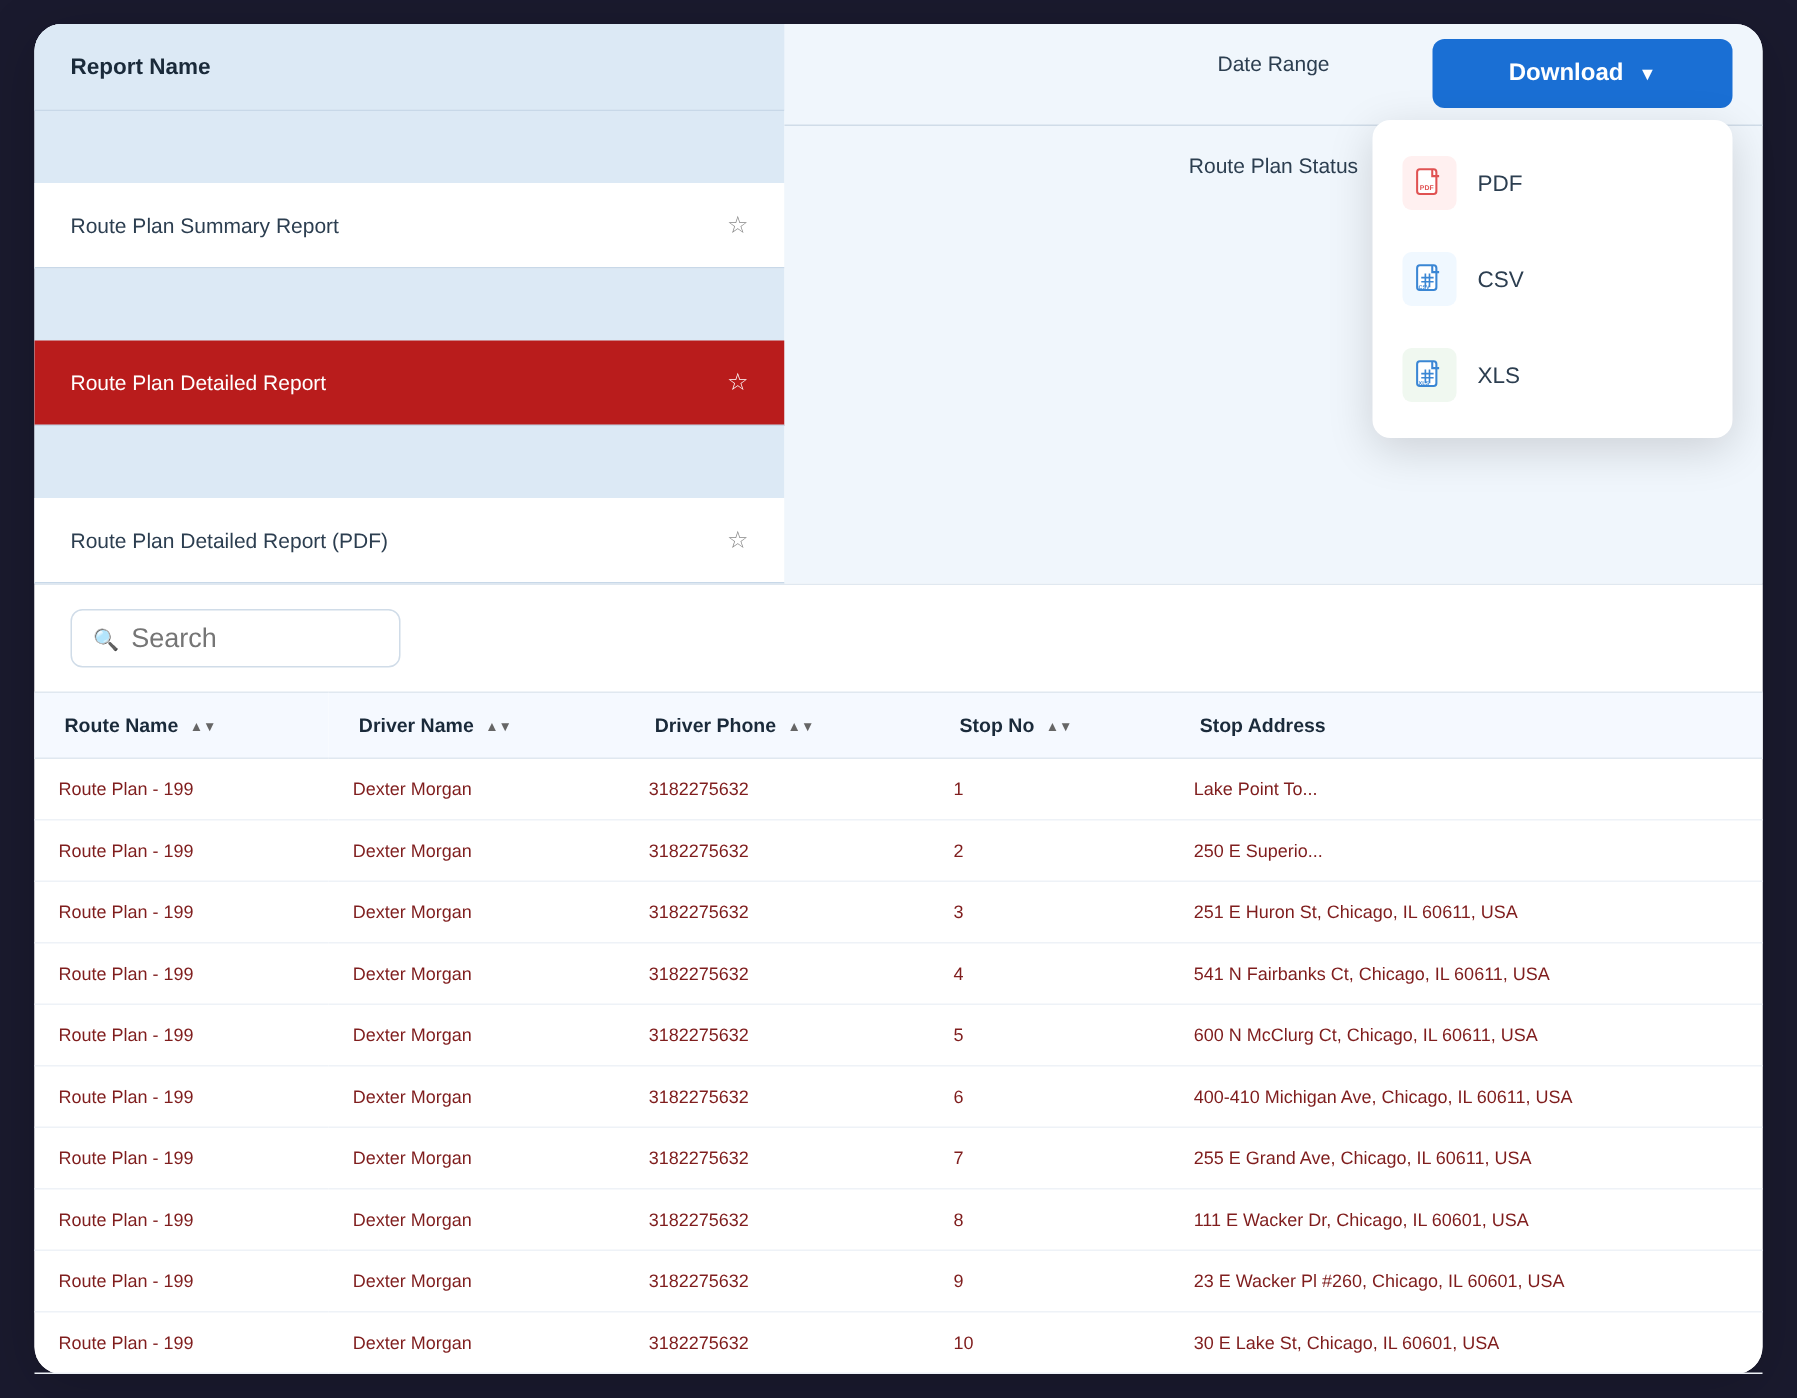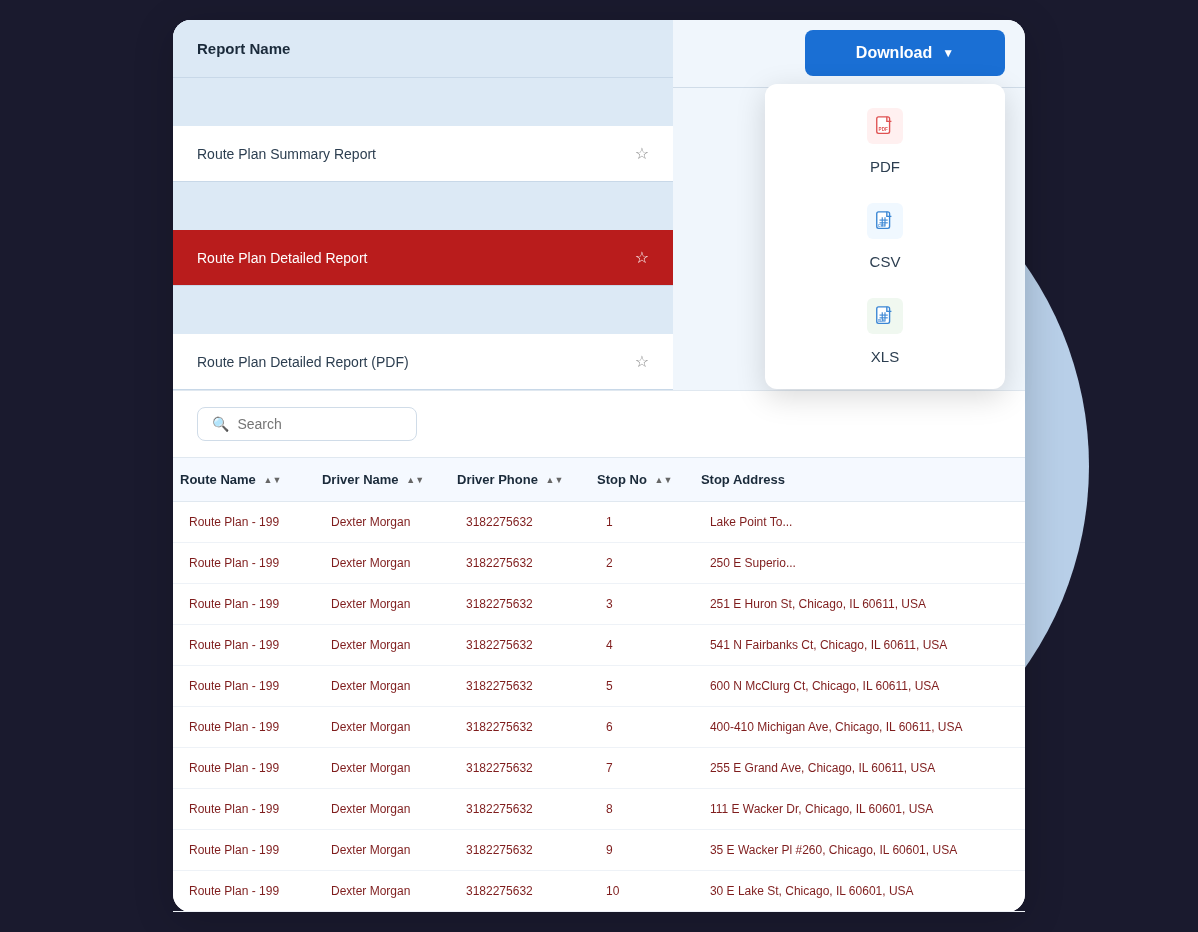--- a/index.html
+++ b/index.html
@@ -25,21 +25,21 @@
       transform: translate(-30%, -50%);
       z-index: 0;
     }
 
     .main-card {
       position: relative;
       z-index: 1;
       background: #fff;
       border-radius: 18px;
       box-shadow: 0 8px 40px rgba(0,0,0,0.18);
-      width: 852px;
+      width: 1152px;
       min-height: 820px;
       overflow: visible;
       display: flex;
       flex-direction: column;
     }
 
     
     .top-area {
       display: flex;
       border-bottom: 1px solid #e0e8f0;
@@ -158,21 +158,20 @@
     }
 
     .dropdown-item {
       display: flex;
       align-items: center;
       gap: 14px;
       padding: 14px 20px;
       font-size: 15px;
       color: #2c3e50;
       cursor: pointer;
-      flex-direction: column;
     }
 
     .file-icon {
       width: 36px;
       height: 36px;
       border-radius: 6px;
       display: flex;
       align-items: center;
       justify-content: center;
       flex-shrink: 0;
@@ -199,21 +198,21 @@
       border: 1.5px solid #d0dce8;
       border-radius: 8px;
       padding: 8px 14px;
       width: 220px;
       background: #fff;
       gap: 8px;
     }
     .search-input-wrapper input {
       border: none;
       outline: none;
-      font-size: 14px;
+      font-size: 18px;
       color: #0c4a6e;
       width: 100%;
       background: transparent;
     }
     .search-icon-char {
       color: #888;
       font-size: 14px;
     }
 
     
@@ -223,21 +222,21 @@
       font-size: 13.5px;
     }
 
     .data-table thead tr {
       background: #f5f9ff;
       border-top: 1px solid #e0e8f0;
       border-bottom: 1px solid #e0e8f0;
     }
 
     .data-table thead th {
-      padding: 14px 7px;
+      padding: 14px 20px;
       text-align: left;
       font-weight: 700;
       color: #1a2a3a;
       font-size: 13px;
       white-space: nowrap;
     }
 
     .sort-arrows {
       display: inline-flex;
       flex-direction: column;
@@ -433,21 +432,21 @@
       <td>Dexter Morgan</td>
       <td>3182275632</td>
       <td>8</td>
       <td>111 E Wacker Dr, Chicago, IL 60601, USA</td>
     </tr>
           <tr>
       <td class="route-name-cell">Route Plan - 199</td>
       <td>Dexter Morgan</td>
       <td>3182275632</td>
       <td>9</td>
-      <td>35 E Wacker Pl #260, Chicago, IL 60601, USA</td>
+      <td>23 E Wacker Pl #260, Chicago, IL 60601, USA</td>
     </tr>
           <tr>
       <td class="route-name-cell">Route Plan - 199</td>
       <td>Dexter Morgan</td>
       <td>3182275632</td>
       <td>10</td>
       <td>30 E Lake St, Chicago, IL 60601, USA</td>
     </tr>
         </tbody>
     </table>

